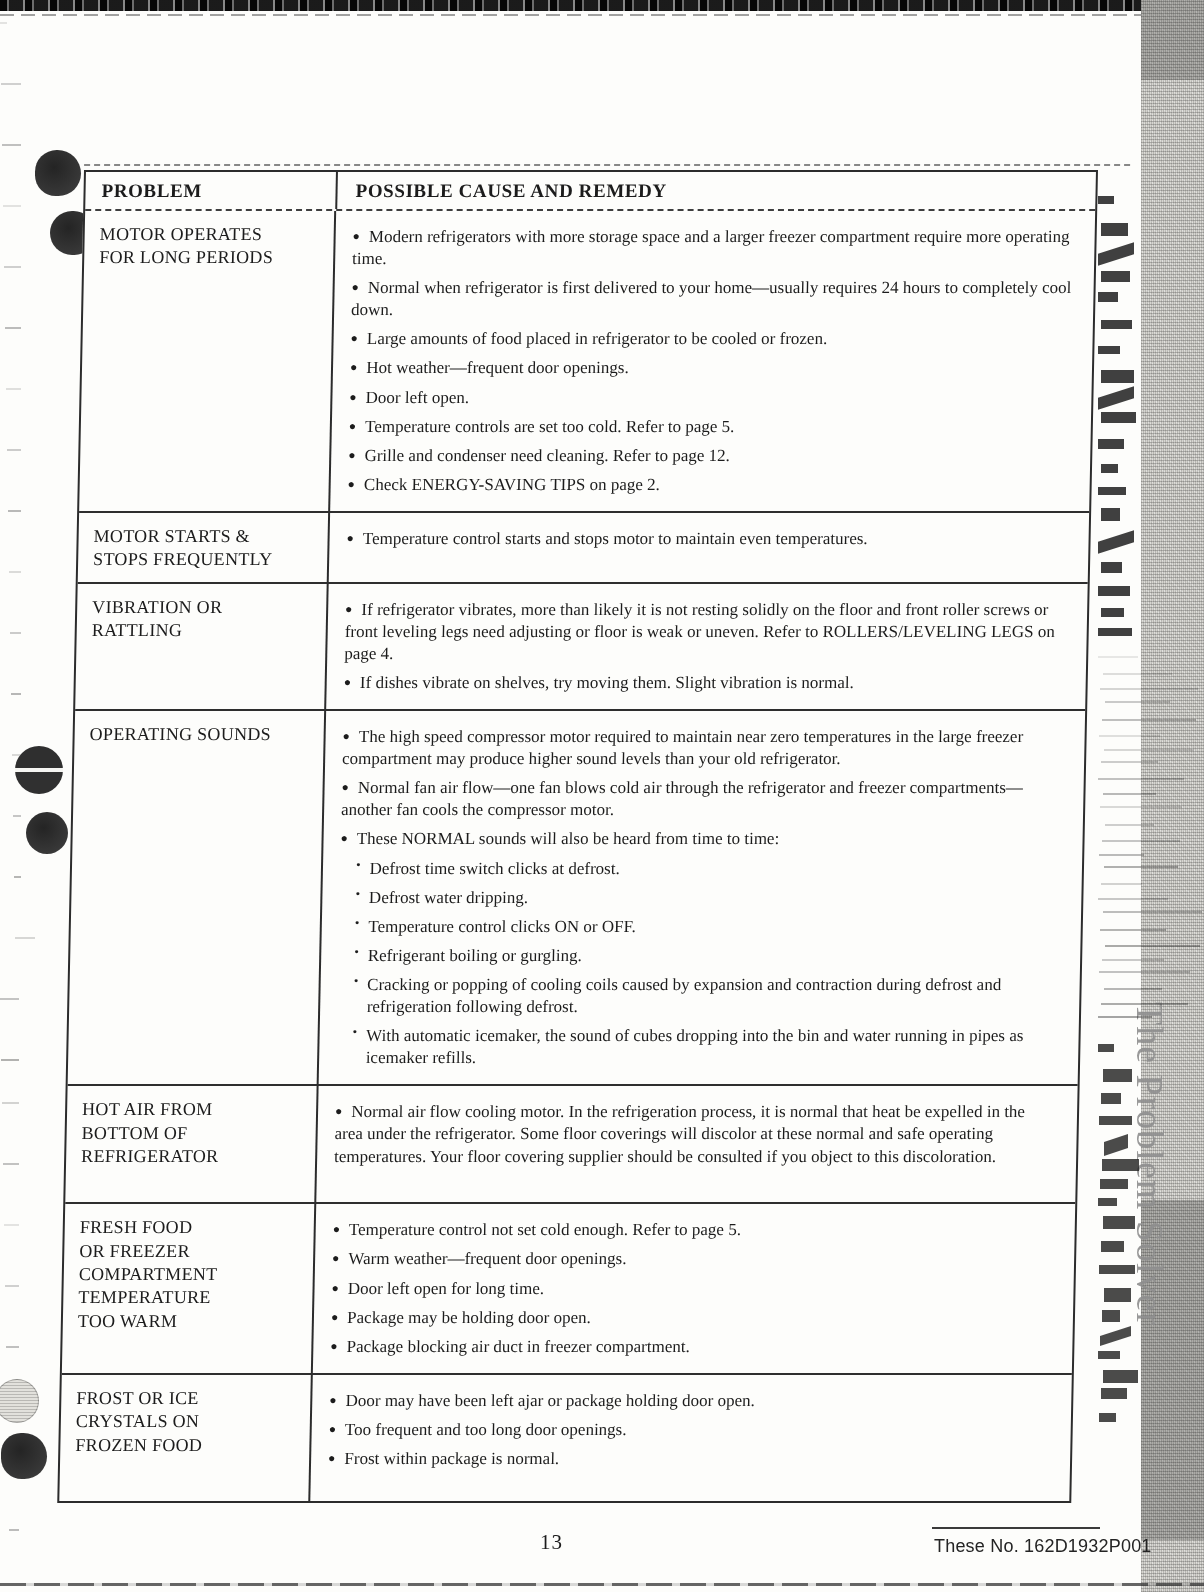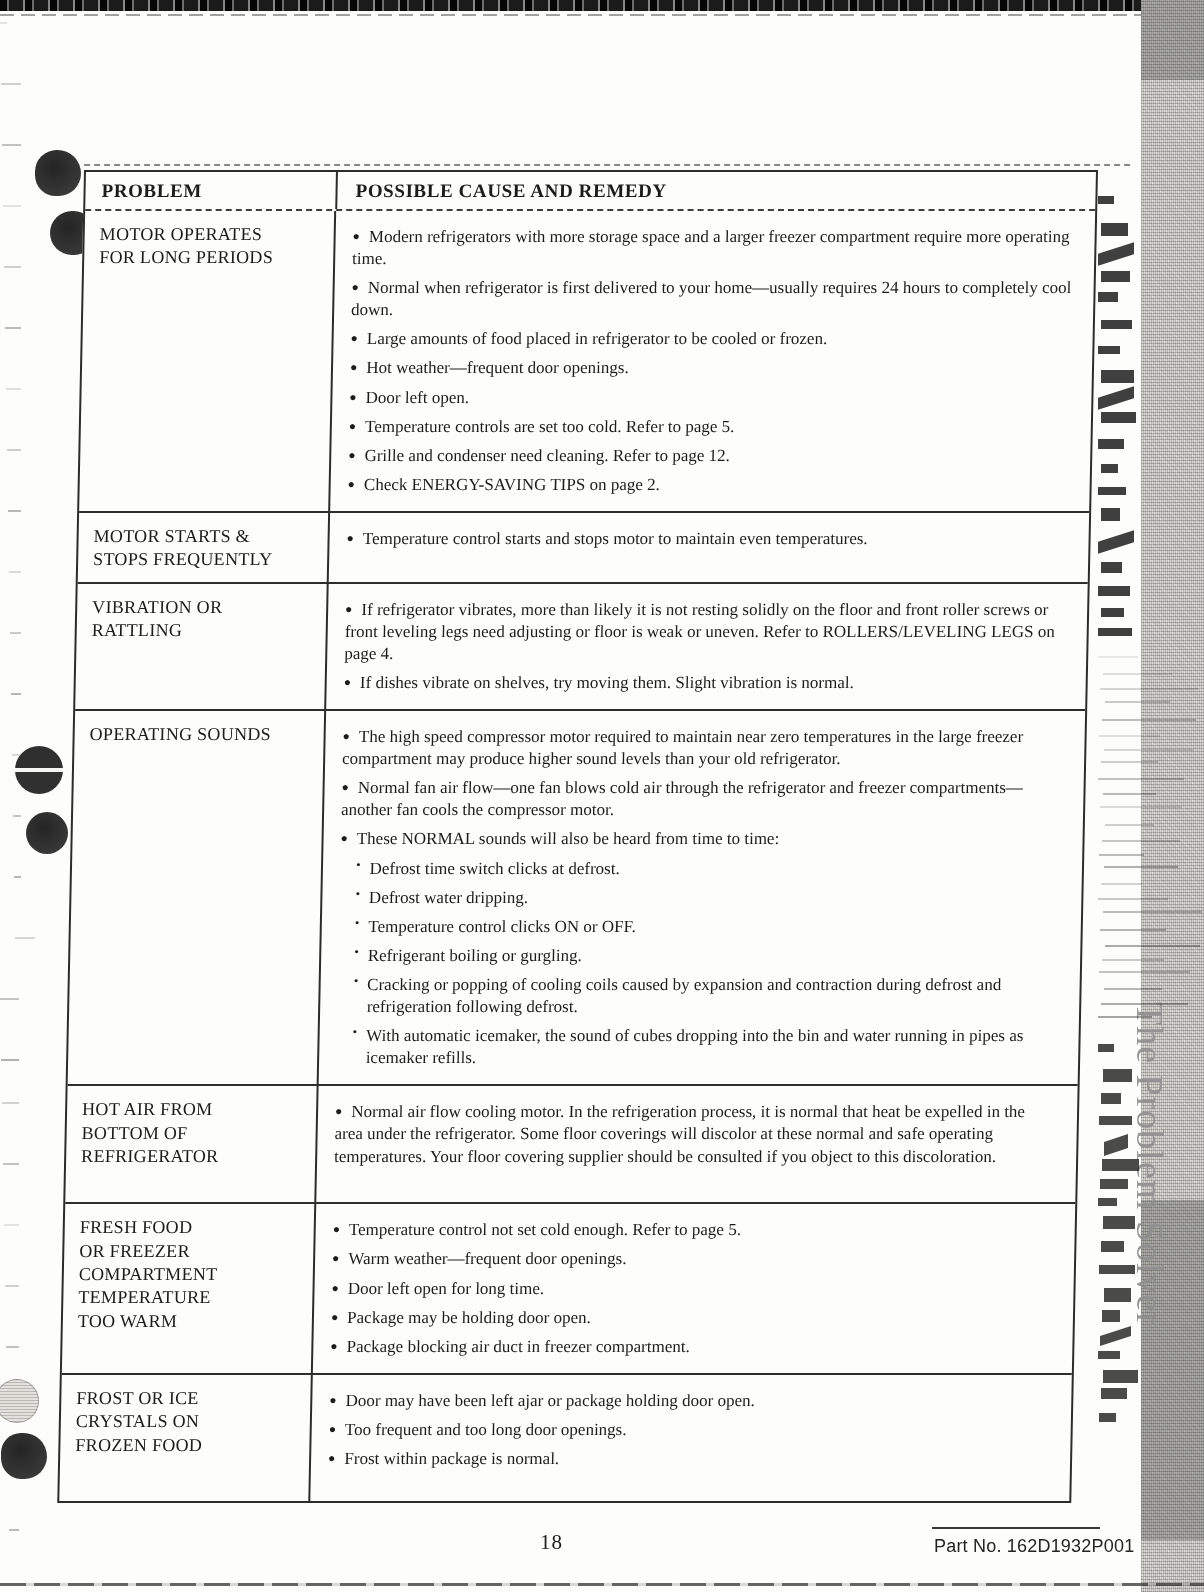--- a/index.html
+++ b/index.html
@@ -299,17 +299,17 @@
         </div>
         <div class="rcell">
           <div class="cause-item lvl1"><span class="bullet">●</span><span>Door may have been left ajar or package holding door open.</span></div>
           <div class="cause-item lvl1"><span class="bullet">●</span><span>Too frequent and too long door openings.</span></div>
           <div class="cause-item lvl1"><span class="bullet">●</span><span>Frost within package is normal.</span></div>
         </div>
       </div>
     </div>
 </div>
 
-<div class="abs" id="page-number">18</div>
+<div class="abs" id="page-number">13</div>
 <div class="abs" id="part-rule"></div>
-<div class="abs" id="part-number">Part No. 162D1932P001</div>
+<div class="abs" id="part-number">These No. 162D1932P001</div>
 
 <div class="abs" id="bottom-line"></div>
 
 </body></html>

